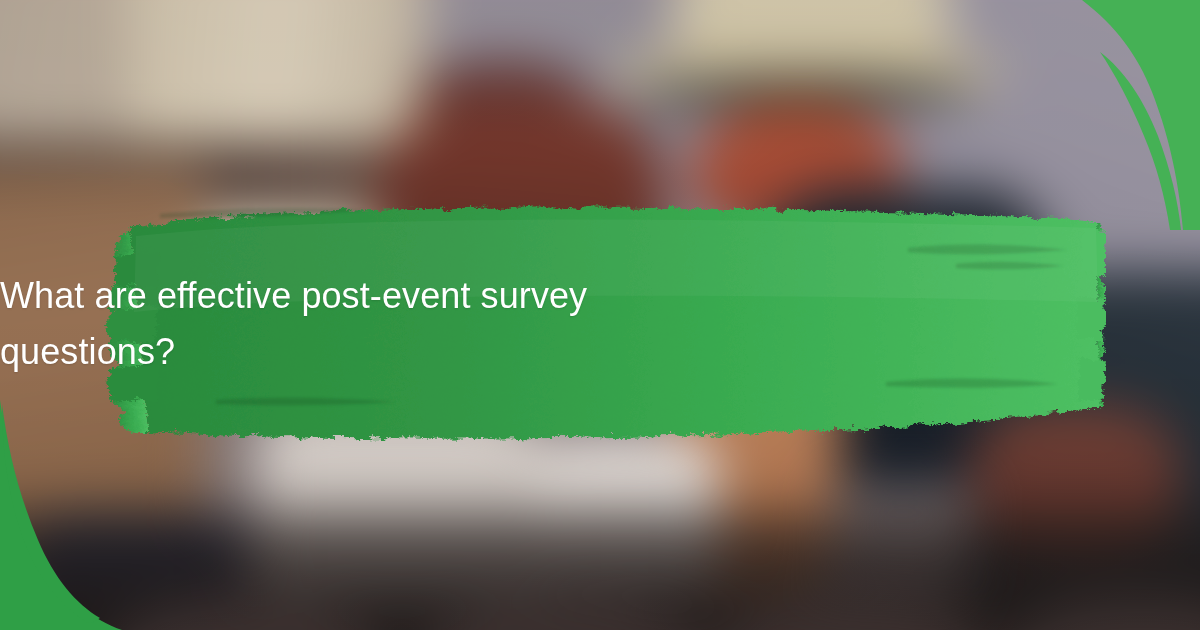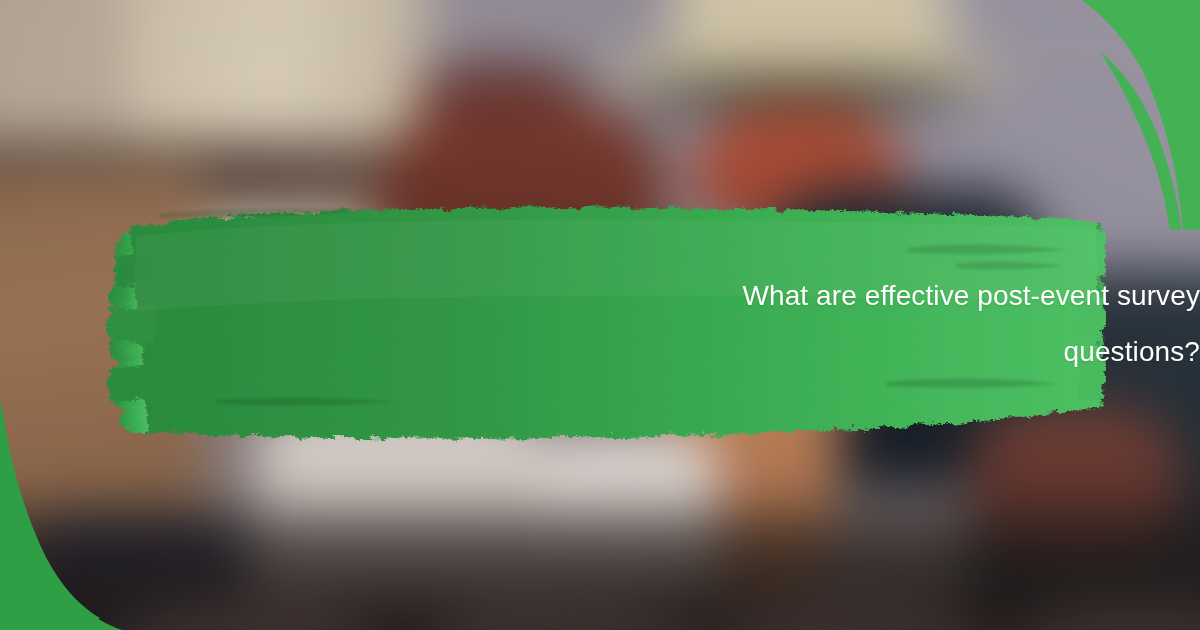--- a/index.html
+++ b/index.html
@@ -161,24 +161,24 @@
     left:96px; top:192px;
     width:1010px; height:258px;
   }
   #banner-svg { display:block; width:100%; height:100%; }
 
   
   #headline {
     position:absolute;
     left:0; top:268px;
     width:1200px;
-    text-align:right;
+    text-align:left;
     color:#ffffff;
     font-family:"Liberation Sans", sans-serif;
-    font-size:28px;
+    font-size:36px;
     font-weight:300;
     line-height:56px;
     letter-spacing:.1px;
     text-shadow:0 1px 2px rgba(0,0,0,.13);
     white-space:pre-line;
   }
 </style>
 </head>
 <body>
 

